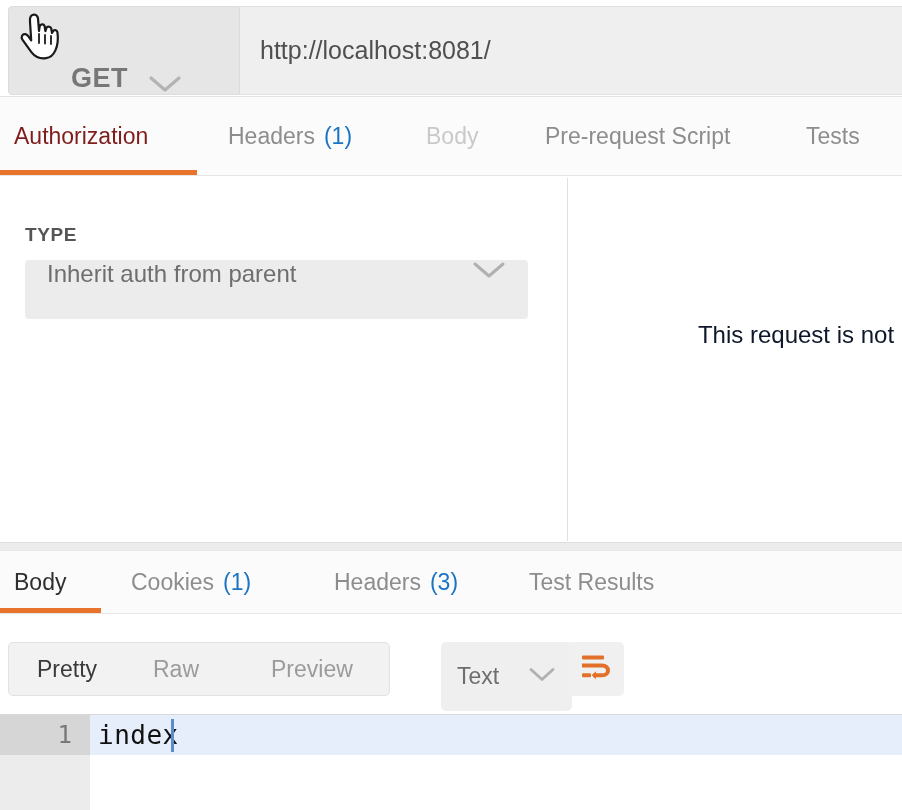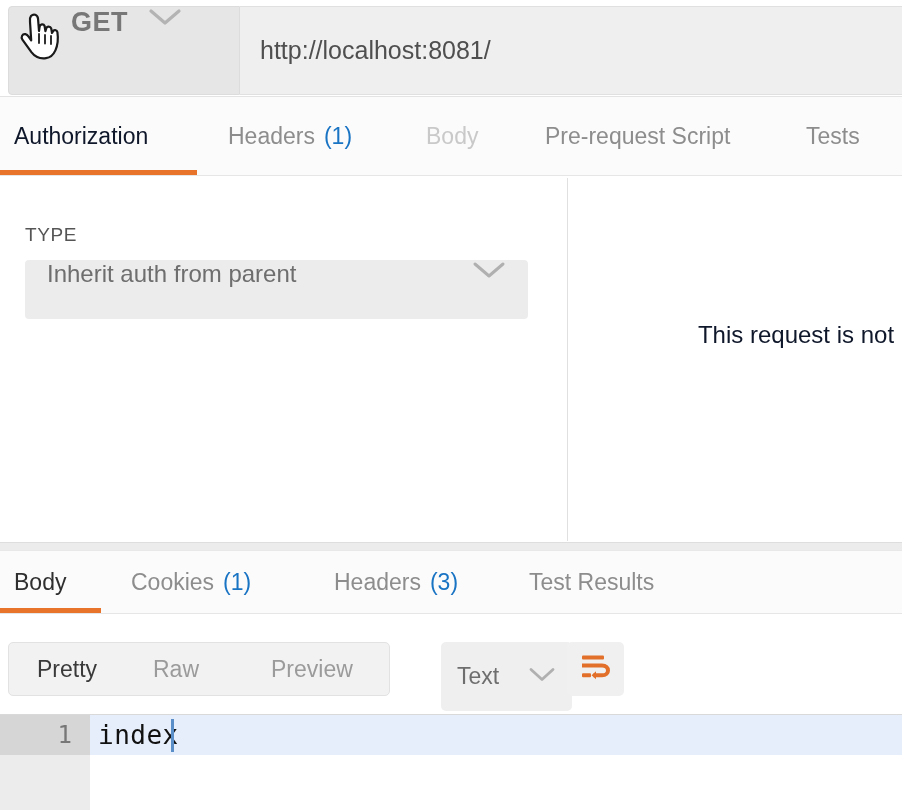--- a/index.html
+++ b/index.html
@@ -30,21 +30,21 @@
   }
   .method-box {
     position: absolute;
     left: 8px; top: 6px;
     width: 232px; height: 89px;
     background: #e6e6e6;
     border: 1px solid #dcdcdc;
     border-radius: 4px 0 0 4px;
     box-sizing: border-box;
     display: flex;
-    align-items: flex-start;
+    align-items: flex-end;
     padding-left: 62px;
   }
   .method-label {
     font-size: 27px;
     color: #777777;
     font-weight: bold;
     letter-spacing: 0.5px;
   }
   .method-caret {
     margin-left: 20px;
@@ -99,21 +99,21 @@
     position: absolute;
     top: 0;
     height: 78px;
     display: flex;
     align-items: center;
     font-size: 23px;
     color: #8d8d8d;
     white-space: nowrap;
   }
   .tab.active {
-    color: #0f172a;
+    color: #7f1d1d;
   }
   .tab.muted {
     color: #c9c9c9;
   }
   .tab .count {
     color: #1a74c4;
     margin-left: 9px;
   }
   .tab-underline {
     position: absolute;
@@ -132,21 +132,21 @@
   .vdivider {
     position: absolute;
     left: 567px; top: 2px;
     width: 1px; height: 363px;
     background: #e0e0e0;
   }
   .type-label {
     position: absolute;
     left: 25px; top: 48px;
     font-size: 19px;
-    font-weight: normal;
+    font-weight: bold;
     color: #555555;
     letter-spacing: 0.6px;
   }
   .type-select {
     position: absolute;
     left: 25px; top: 84px;
     width: 503px; height: 59px;
     background: #ececec;
     border-radius: 4px;
     display: flex;

